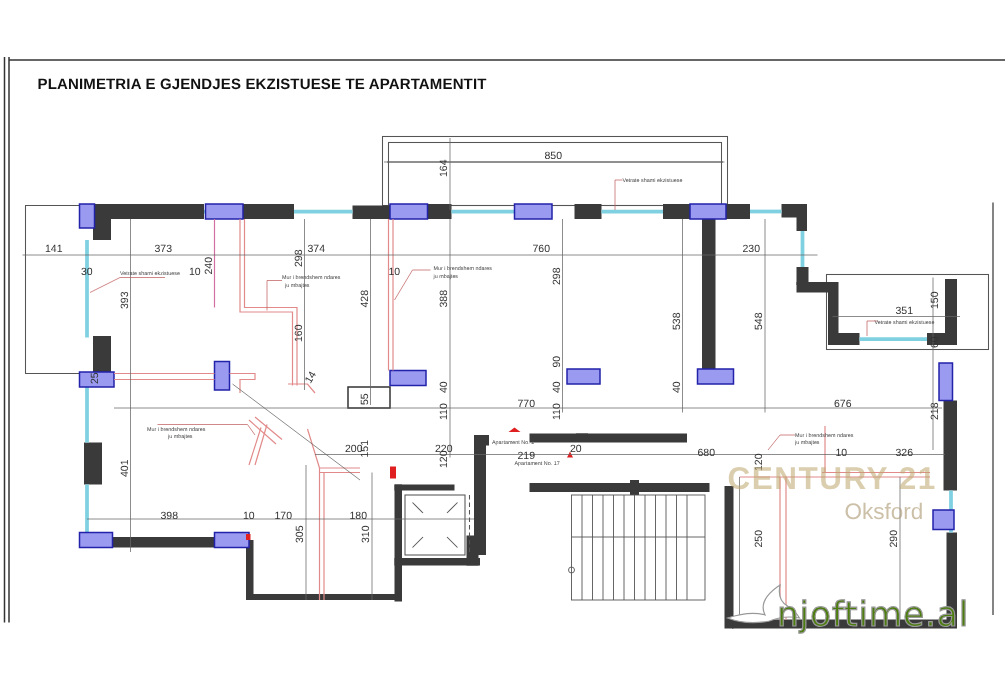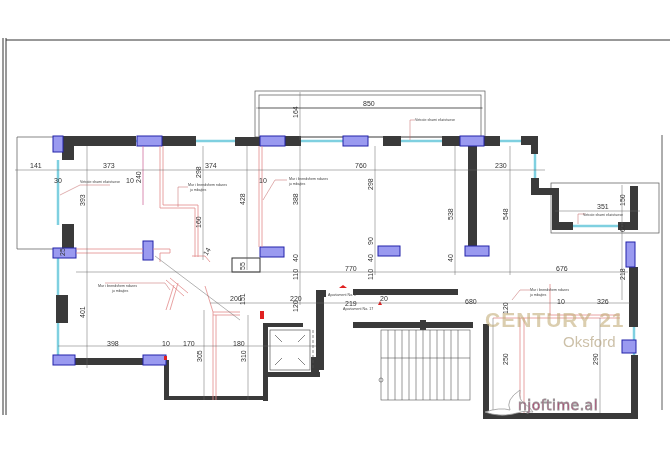--- a/index.html
+++ b/index.html
@@ -4,26 +4,27 @@
 <style>
   html,body{margin:0;padding:0;background:#fff;}
   body{width:670px;height:450px;position:relative;overflow:hidden;font-family:"Liberation Sans",sans-serif;}
   .frame{position:absolute;left:0;top:0;width:670px;height:450px;}
   .title{position:absolute;left:25px;top:51px;font-size:10px;font-weight:bold;color:#111;letter-spacing:0.1px;}
   svg{position:absolute;left:0;top:0;}
   .dim{font-family:"Liberation Sans",sans-serif;font-size:7px;fill:#333;}
   .note{font-family:"Liberation Sans",sans-serif;font-size:3.6px;fill:#444;}
   .wm1{position:absolute;left:469px;top:308px;font-size:21px;font-weight:bold;color:rgba(190,165,110,0.55);letter-spacing:1px;margin-left:16px;}
   .wm2{position:absolute;left:563px;top:333px;font-size:15px;color:rgba(170,150,110,0.6);}
-  .wm3{position:absolute;left:518px;top:397px;font-size:14px;color:#be185d;-webkit-text-stroke:0.8px #999;letter-spacing:0.5px;font-family:"DejaVu Sans",sans-serif;}
+  .wm3{position:absolute;left:518px;top:397px;font-size:23px;color:#4d7c0f;-webkit-text-stroke:0.8px #999;letter-spacing:0.5px;font-family:"DejaVu Sans",sans-serif;}
 </style>
 </head>
 <body>
 
 <div class="frame">
+  <div class="title">PLANIMETRIA E GJENDJES EKZISTUESE TE APARTAMENTIT</div>
 
   <svg width="670" height="450" viewBox="0 0 670 450">
 
     <g stroke="#333" fill="none">
       <line x1="3" y1="38" x2="3" y2="415" stroke-width="1"></line>
       <line x1="6" y1="38" x2="6" y2="415" stroke-width="1"></line>
       <line x1="6" y1="40" x2="670" y2="40" stroke-width="1"></line>
       <line x1="662" y1="135" x2="662" y2="410" stroke-width="0.8"></line>
     </g>
 

